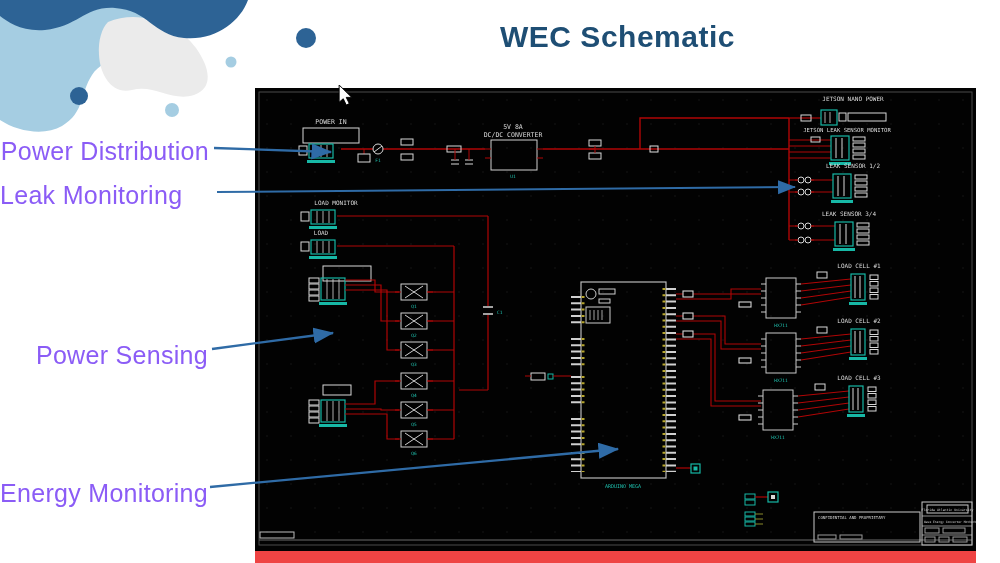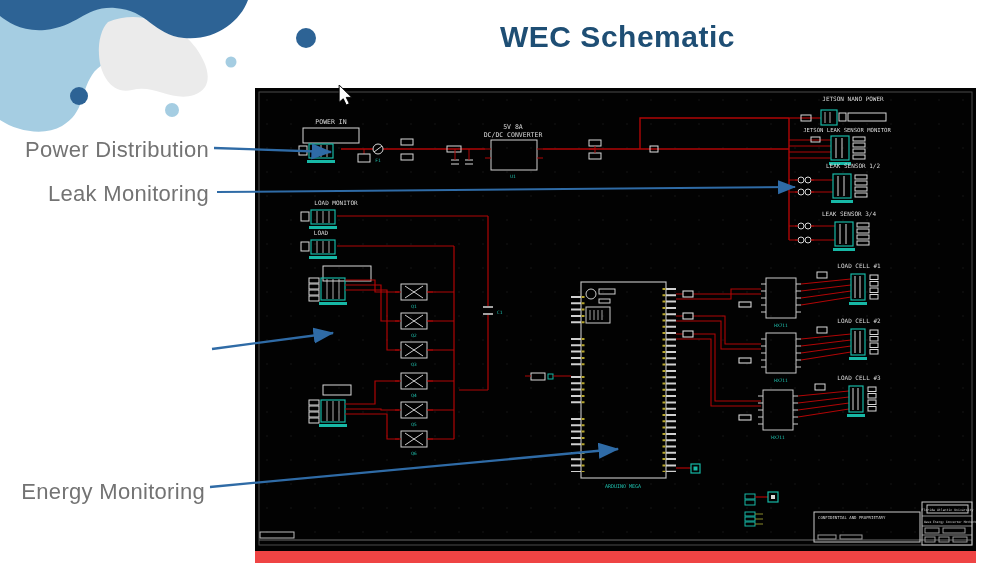--- a/index.html
+++ b/index.html
@@ -1,21 +1,21 @@
 <!DOCTYPE html>
 <html><head>
 <meta charset="utf-8">
 <style>
   html,body{margin:0;padding:0;background:#888;}
   .slide{position:relative;width:1000px;height:563px;background:#ffffff;overflow:hidden;
          font-family:"Liberation Sans",sans-serif;}
   .blobs{position:absolute;left:0;top:0;}
   .page-title{position:absolute;left:330px;top:20px;width:575px;margin:0;text-align:center;
               font-size:30px;font-weight:800;letter-spacing:.5px;color:#1e4e74;}
-  .callout{position:absolute;color:#737373;font-size:22px;letter-spacing:.3px;}
+  .callout{position:absolute;color:#8b5cf6;font-size:25px;letter-spacing:.3px;}
   .callout span{white-space:nowrap;}
   .schematic{position:absolute;left:255px;top:88px;width:721px;height:533px;background:#ef4444;}
   .overlay{position:absolute;left:0;top:0;pointer-events:none;}
   svg text{font-family:"DejaVu Sans Mono",monospace;}
 </style>
 </head>
 <body>
 
 <div class="slide">
 
@@ -26,22 +26,24 @@
     <circle cx="306" cy="38" r="10" fill="#2d6395"></circle>
     <circle cx="231" cy="62" r="5.5" fill="#a5cde2"></circle>
     <circle cx="79" cy="96" r="9" fill="#2d6395"></circle>
     <circle cx="172" cy="110" r="7" fill="#a5cde2"></circle>
   </svg>
 
   <h1 class="page-title">WEC Schematic</h1>
 
   <div class="callout" style="left:0;top:137px;width:209px;text-align:right;">
     <span>Power Distribution</span></div>
-  <div class="callout" style="left:0;top:181px;width:209px;text-align:right;">
+  <div class="callout" style="left:0;top:181px;width:209px;">
     <span>Leak Monitoring</span></div>
+  <div class="callout" style="left:0;top:341px;width:208px;text-align:right;">
+    <span>Power Sensing</span></div>
   <div class="callout" style="left:0;top:479px;width:205px;text-align:right;">
     <span>Energy Monitoring</span></div>
 
   <div class="schematic">
   <svg width="721" height="463" viewBox="0 0 721 463">
     <defs>
       <pattern id="grid" width="24" height="24" patternUnits="userSpaceOnUse">
         <circle cx="12" cy="12" r="0.7" fill="#1b1b1b"></circle>
       </pattern>
       <g id="fet" stroke="#cfcfcf" fill="none" stroke-width="1">

